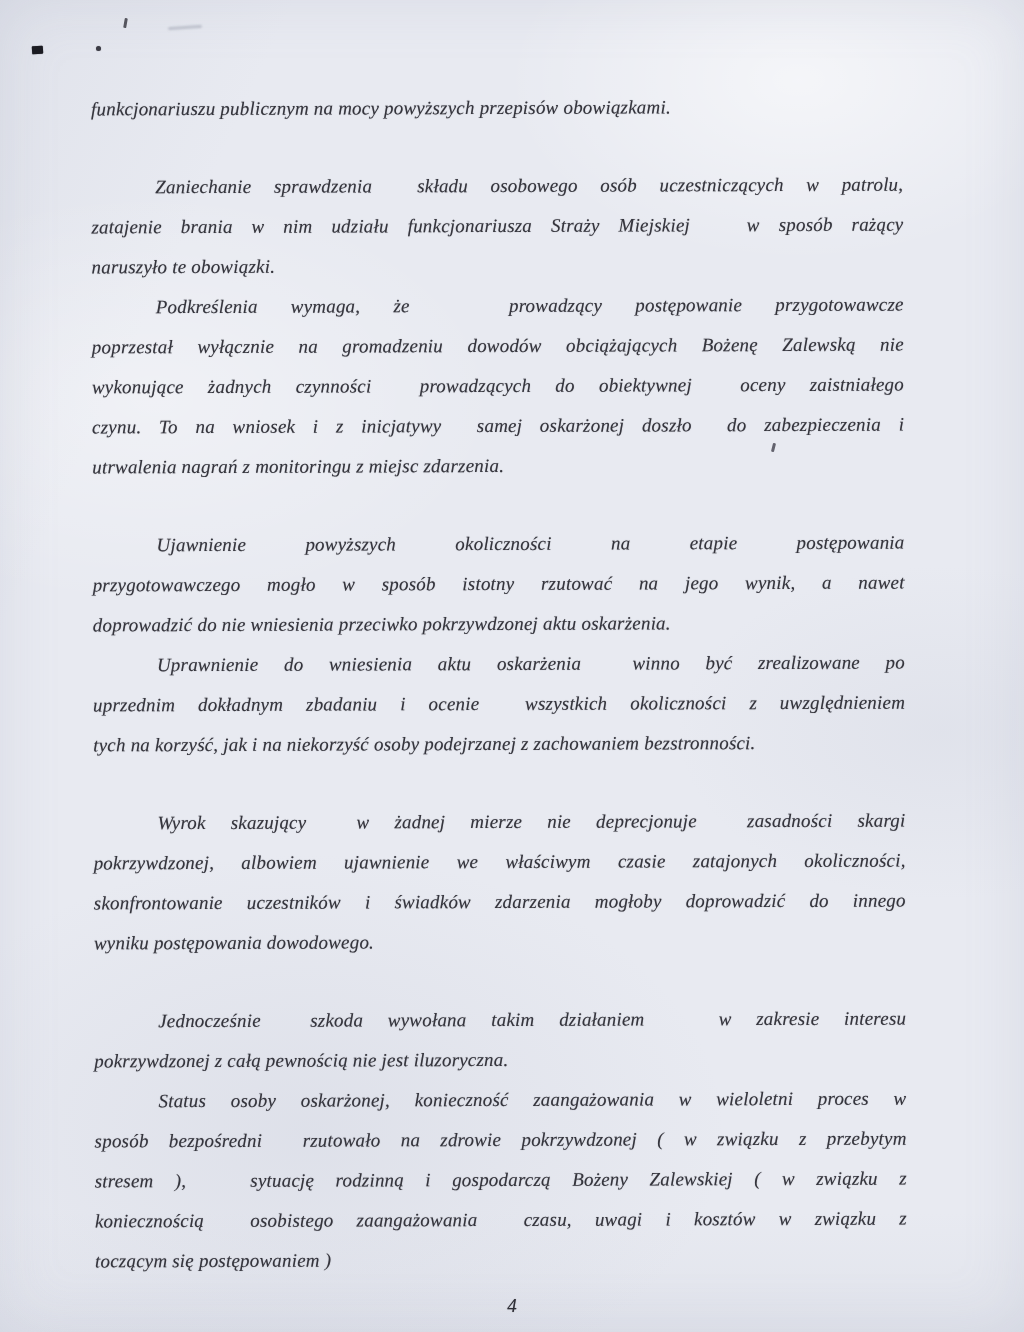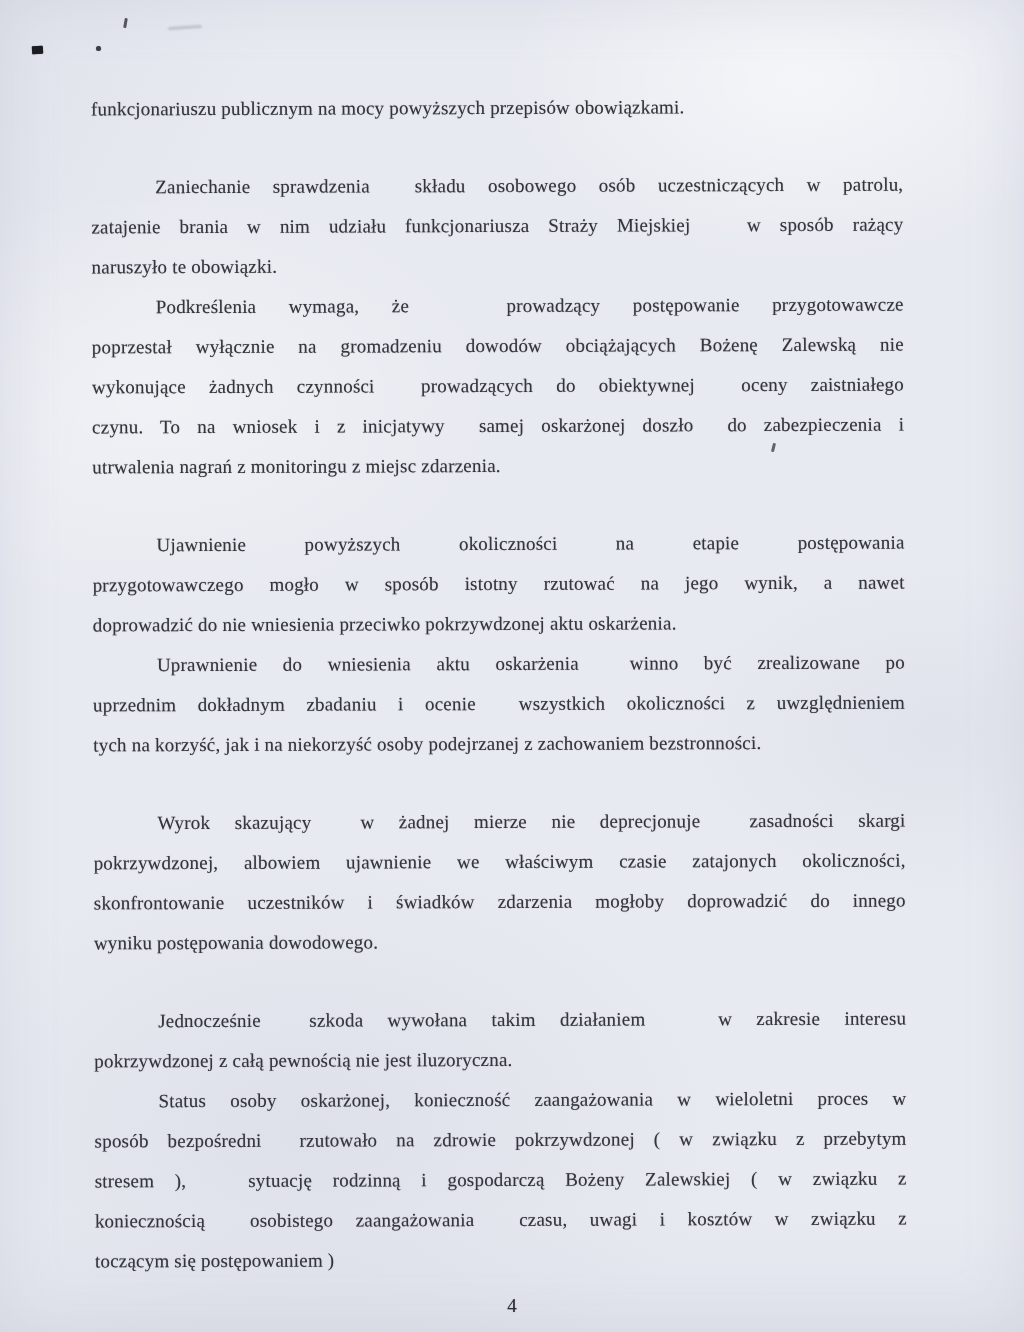--- a/index.html
+++ b/index.html
@@ -14,20 +14,21 @@
     width: 1024px; height: 1332px;
     background-color: #e8eaf1;
     background-image:
       radial-gradient(ellipse 420px 260px at 78% 6%,  rgba(255,255,255,0.55), rgba(255,255,255,0) 70%),
       radial-gradient(ellipse 500px 300px at 15% 30%, rgba(255,255,255,0.35), rgba(255,255,255,0) 70%),
       radial-gradient(ellipse 600px 400px at 30% 85%, rgba(176,181,199,0.18), rgba(176,181,199,0) 70%),
       radial-gradient(ellipse 380px 240px at 92% 55%, rgba(176,181,199,0.14), rgba(176,181,199,0) 70%),
       linear-gradient(115deg, rgba(200,204,216,0.25) 0%, rgba(255,255,255,0) 18%),
       linear-gradient(0deg,   rgba(197,201,214,0.20) 0%, rgba(255,255,255,0) 9%);
     box-shadow: inset 0 0 60px rgba(150,156,175,0.18);
+    font-style: italic;
   }
   .text-block {
     position: absolute;
     left: 93px; top: 88px; width: 812px;
     transform: rotate(-0.2deg);
     color: #35353d;
   }
   .line {
     margin: 0;
     font-size: 19px;

